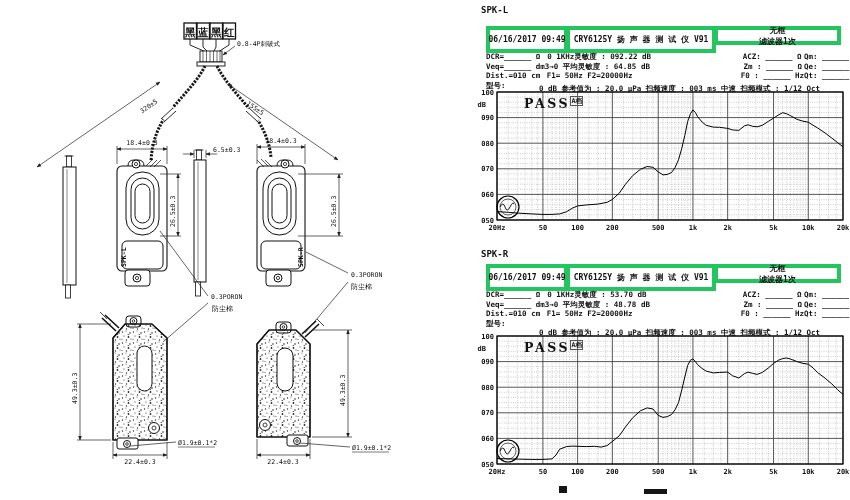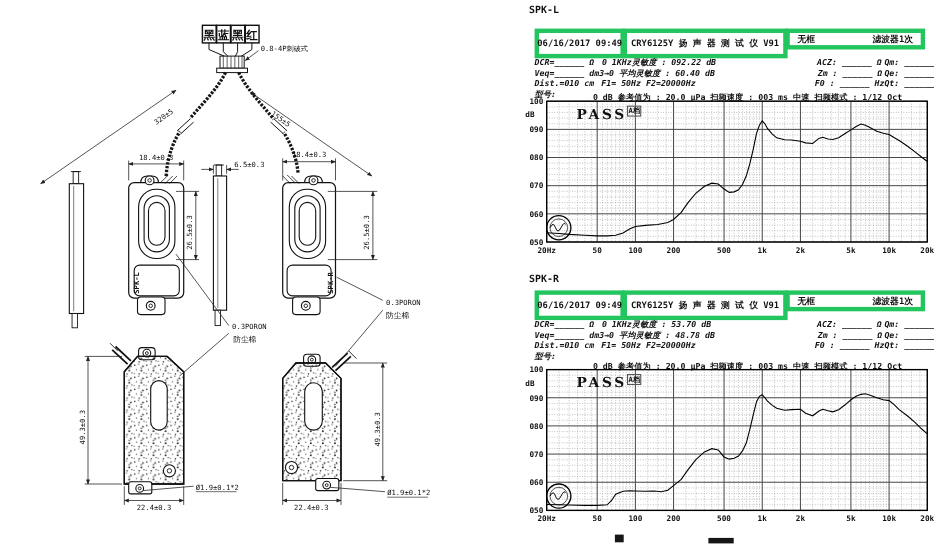--- a/index.html
+++ b/index.html
@@ -3,23 +3,23 @@
 <meta charset="utf-8">
 <style>
   html,body{margin:0;padding:0;background:#fff;}
   #page{position:relative;width:850px;height:500px;background:#fff;overflow:hidden;
         font-family:"DejaVu Sans Mono","DejaVu Sans",monospace;color:#111;}
   .abs{position:absolute;}
   svg text{font-family:"DejaVu Sans Mono","DejaVu Sans",monospace;fill:#111;}
   .rpt-title{font-size:9px;font-weight:bold;}
   .hdr-box{position:absolute;height:19px;border:4px solid #22c55e;display:flex;align-items:center;
            justify-content:center;font-size:8px;font-weight:bold;white-space:nowrap;}
-  .hdr-box.split{justify-content:space-between;padding:0 7px;box-sizing:border-box;}
+  .hdr-box.split{justify-content:center;padding:0 7px;box-sizing:border-box;flex-direction:column;}
   .prm{position:absolute;width:362px;font-size:7.5px;font-weight:bold;line-height:9.5px;white-space:nowrap;}
-  .prm-row{display:flex;font-style:italic;}
+  .prm-row{display:flex;}
   .prm-row .c1{width:70px;} .prm-row .c2{width:178px;} .prm-row .c3{width:70px;margin-left:40px;} .prm-row .c4{width:44px;}
   .ref-line{position:absolute;font-size:7.5px;font-weight:bold;white-space:nowrap;margin-left:44px;}
   .pass{position:absolute;font-size:12.5px;font-weight:bold;letter-spacing:2.5px;font-family:"DejaVu Serif",serif;margin-left:23px;}
   .pass .grade{font-size:6.5px;letter-spacing:0;vertical-align:super;font-family:"DejaVu Sans Mono",monospace;border:0.5px solid #555;padding:0 .5px;}
   .tick{font-size:7px;font-weight:bold;}
   .artifact{position:absolute;background:#161616;}
 </style>
 </head>
 <body>
 
@@ -246,21 +246,21 @@
   </div>
   <div class="prm" style="left:486px;top:52px">
     <div class="prm-row">
         <span class="c1">DCR=______ Ω</span>
         <span class="c2">0 1KHz灵敏度 : 092.22 dB</span>
         <span class="c3">ACZ: ______ Ω</span>
         <span class="c4">Qm: ______</span>
       </div>
     <div class="prm-row">
         <span class="c1">Veq=______ dm3</span>
-        <span class="c2">→0 平均灵敏度 : 60.40 dB</span>
+        <span class="c2">→0 平均灵敏度 : 64.85 dB</span>
         <span class="c3">Zm : ______ Ω</span>
         <span class="c4">Qe: ______</span>
       </div>
     <div class="prm-row">
         <span class="c1">Dist.=010 cm</span>
         <span class="c2">F1=  50Hz  F2=20000Hz</span>
         <span class="c3">F0 : ______ Hz</span>
         <span class="c4">Qt: ______</span>
       </div>
     <div class="prm-row">

